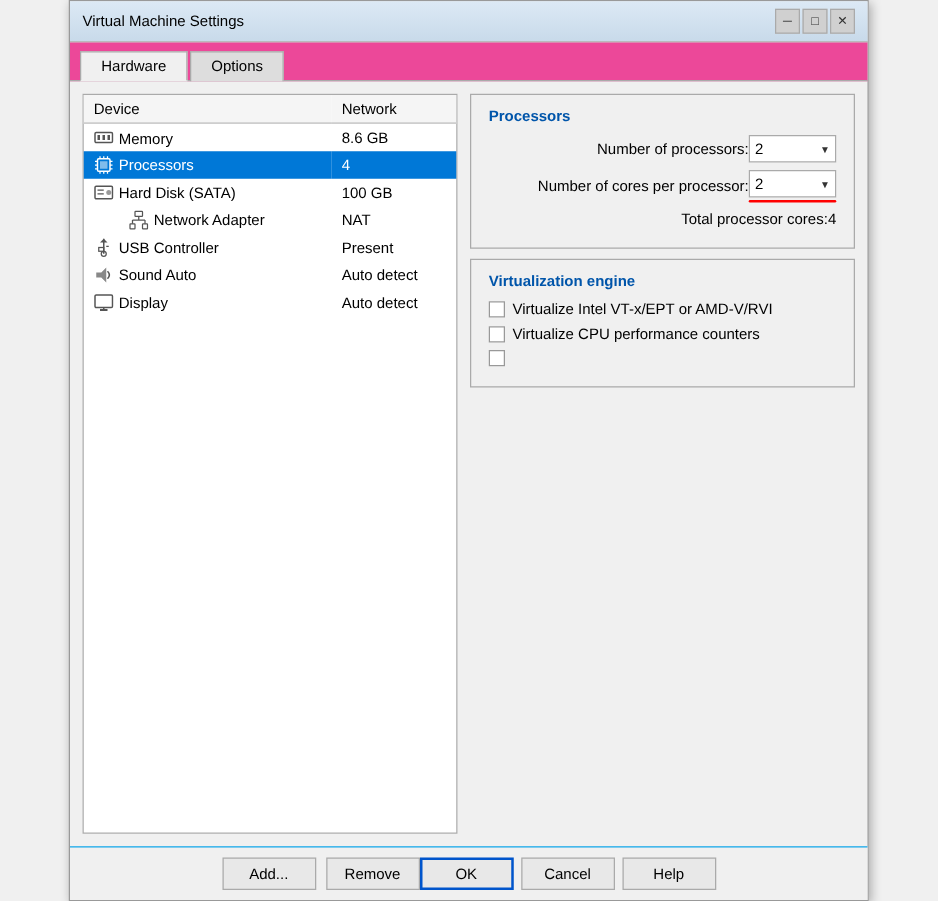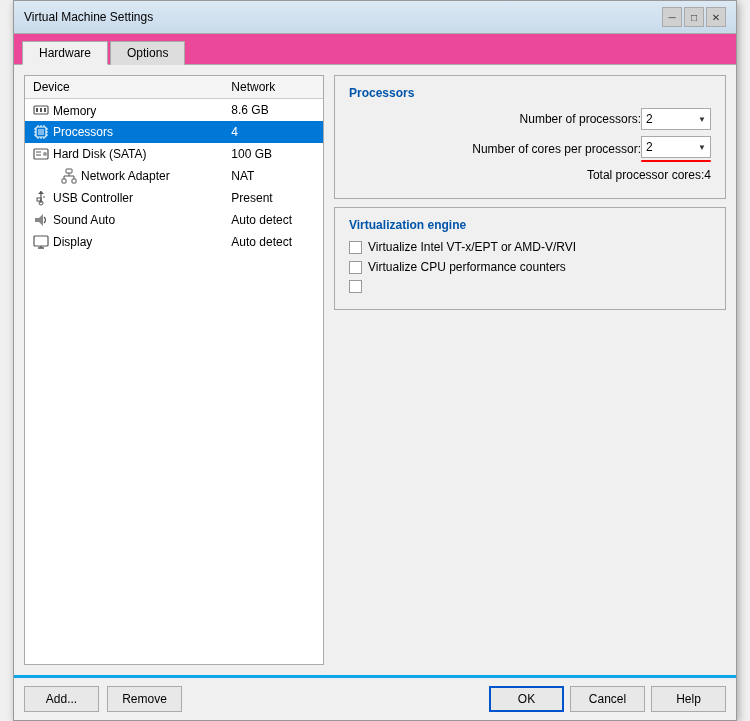--- a/index.html
+++ b/index.html
@@ -6,21 +6,21 @@
     body {
       font-family: 'Segoe UI', Tahoma, Geneva, Verdana, sans-serif;
       font-size: 12px;
       background: #f0f0f0;
       display: flex;
       justify-content: center;
       align-items: center;
       min-height: 100vh;
     }
     .window {
-      width: 724px;
+      width: 640px;
       min-height: 721px;
       background: #f0f0f0;
       border: 1px solid #999;
       box-shadow: 2px 2px 8px rgba(0,0,0,0.3);
       display: flex;
       flex-direction: column;
     }
     .title-bar {
       background: linear-gradient(to bottom, #dce9f5, #c8daea);
       padding: 6px 10px;
@@ -212,24 +212,24 @@
       align-items: center;
       justify-content: center;
     }
     .btn.primary {
       border: 2px solid #0055cc;
       background: #e8e8e8;
     }
 
     .footer {
       display: flex;
-      justify-content: space-between;
+      justify-content: center;
       align-items: center;
       padding: 8px 10px;
-      border-top: 3px solid #0ea5e9;
+      border-top: 1px solid #0ea5e9;
       background: #f0f0f0;
     }
     .footer-left {
       display: flex;
       gap: 8px;
     }
     .footer-right {
       display: flex;
       gap: 6px;
     }

